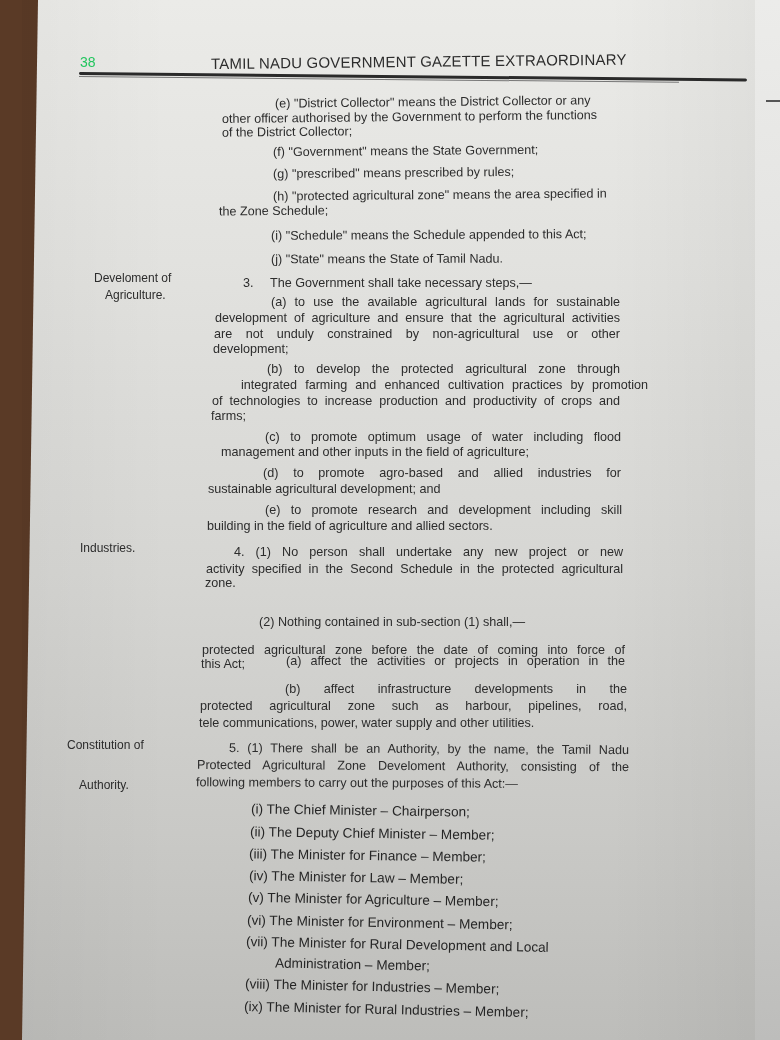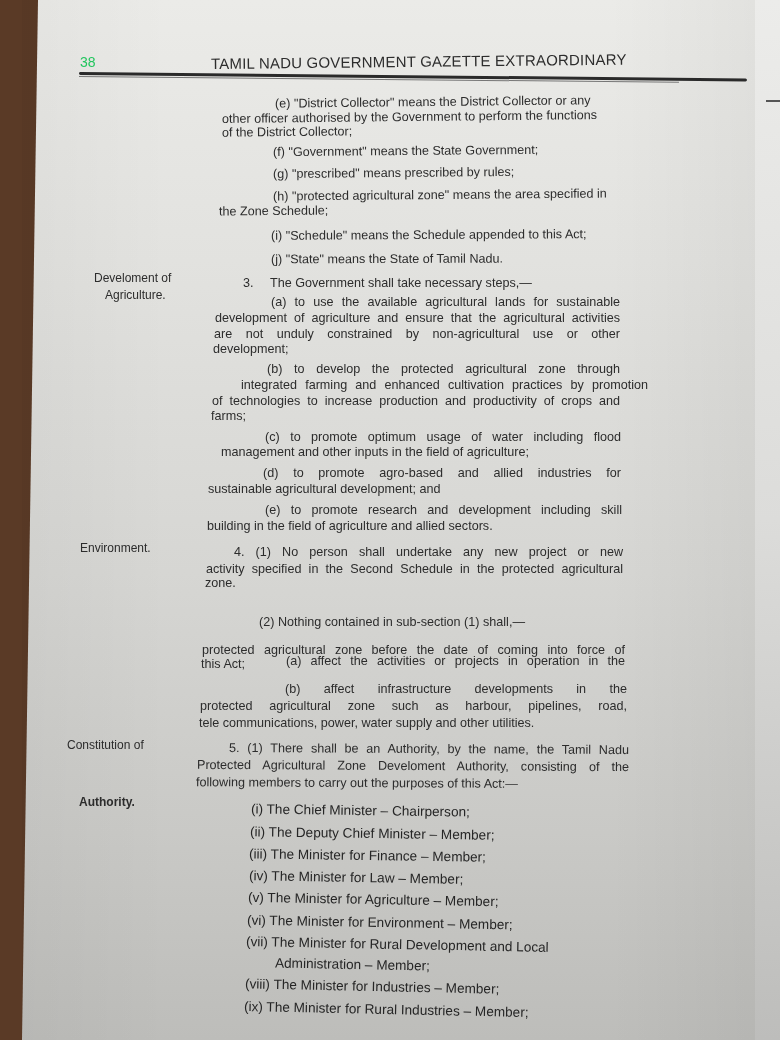--- a/index.html
+++ b/index.html
@@ -97,37 +97,37 @@
 
 <div class="line just" style="left:265px;top:430px;width:356px;">(c) to promote optimum usage of water including flood</div>
 <div class="line" style="left:210px;top:445px;margin-left:11px;">management and other inputs in the field of agriculture;</div>
 
 <div class="line just" style="left:263px;top:466px;width:358px;">(d) to promote agro-based and allied industries for</div>
 <div class="line" style="left:208px;top:482px;">sustainable agricultural development; and</div>
 
 <div class="line just" style="left:265px;top:503px;width:357px;">(e) to promote research and development including skill</div>
 <div class="line" style="left:207px;top:519px;">building in the field of agriculture and allied sectors.</div>
 
-<div class="margin-note" style="left:80px;top:540px;">Environment.</div>
+<div class="margin-note" style="left:80px;top:540px;">Industries.</div>
 <div class="line just" style="left:234px;top:545px;width:389px;">4.   (1) No person shall undertake any new project or new</div>
 <div class="line just" style="left:206px;top:562px;width:417px;">activity specified in the Second Schedule in the protected agricultural</div>
 <div class="line" style="left:205px;top:576px;">zone.</div>
 
 <div class="line" style="left:259px;top:615px;">(2) Nothing contained in sub-section (1) shall,—</div>
 
 <div class="line just" style="left:286px;top:626px;width:339px;margin-top:28px;">(a) affect the activities or projects in operation in the</div>
 <div class="line just" style="left:202px;top:643px;width:423px;">protected agricultural zone before the date of coming into force of</div>
 <div class="line" style="left:201px;top:657px;">this Act;</div>
 
 <div class="line just" style="left:285px;top:682px;width:342px;">(b)  affect  infrastructure  developments  in  the</div>
 <div class="line just" style="left:200px;top:699px;width:427px;">protected agricultural zone such as harbour, pipelines, road,</div>
 <div class="line" style="left:199px;top:716px;">tele communications, power, water supply and other utilities.</div>
 
 <div class="margin-note" style="left:67px;top:737px;">Constitution of</div>
-<div class="margin-note" style="left:79px;top:794px;font-weight:bold;">Authority.</div>
+<div class="margin-note" style="left:79px;top:777px;">Authority.</div>
 <div class="line just" style="left:229px;top:742px;width:400px;transform:rotate(0.3deg);">5.   (1) There shall be an Authority, by the name, the Tamil Nadu</div>
 <div class="line just" style="left:197px;top:759px;width:432px;transform:rotate(0.3deg);">Protected Agricultural Zone Develoment Authority, consisting of the</div>
 <div class="line" style="left:196px;top:776px;transform:rotate(0.3deg);">following members to carry out the purposes of this Act:—</div>
 
 <div class="member" style="left:251px;top:803px;transform:rotate(0.8deg);">(i) The Chief Minister – Chairperson;</div>
 <div class="member" style="left:250px;top:826px;transform:rotate(0.8deg);">(ii) The Deputy Chief Minister – Member;</div>
 <div class="member" style="left:249px;top:848px;transform:rotate(0.8deg);">(iii) The Minister for Finance – Member;</div>
 <div class="member" style="left:249px;top:870px;transform:rotate(1deg);">(iv)  The Minister for Law – Member;</div>
 <div class="member" style="left:248px;top:892px;transform:rotate(1deg);">(v) The Minister for Agriculture – Member;</div>
 <div class="member" style="left:247px;top:915px;transform:rotate(1deg);">(vi) The Minister for Environment – Member;</div>

